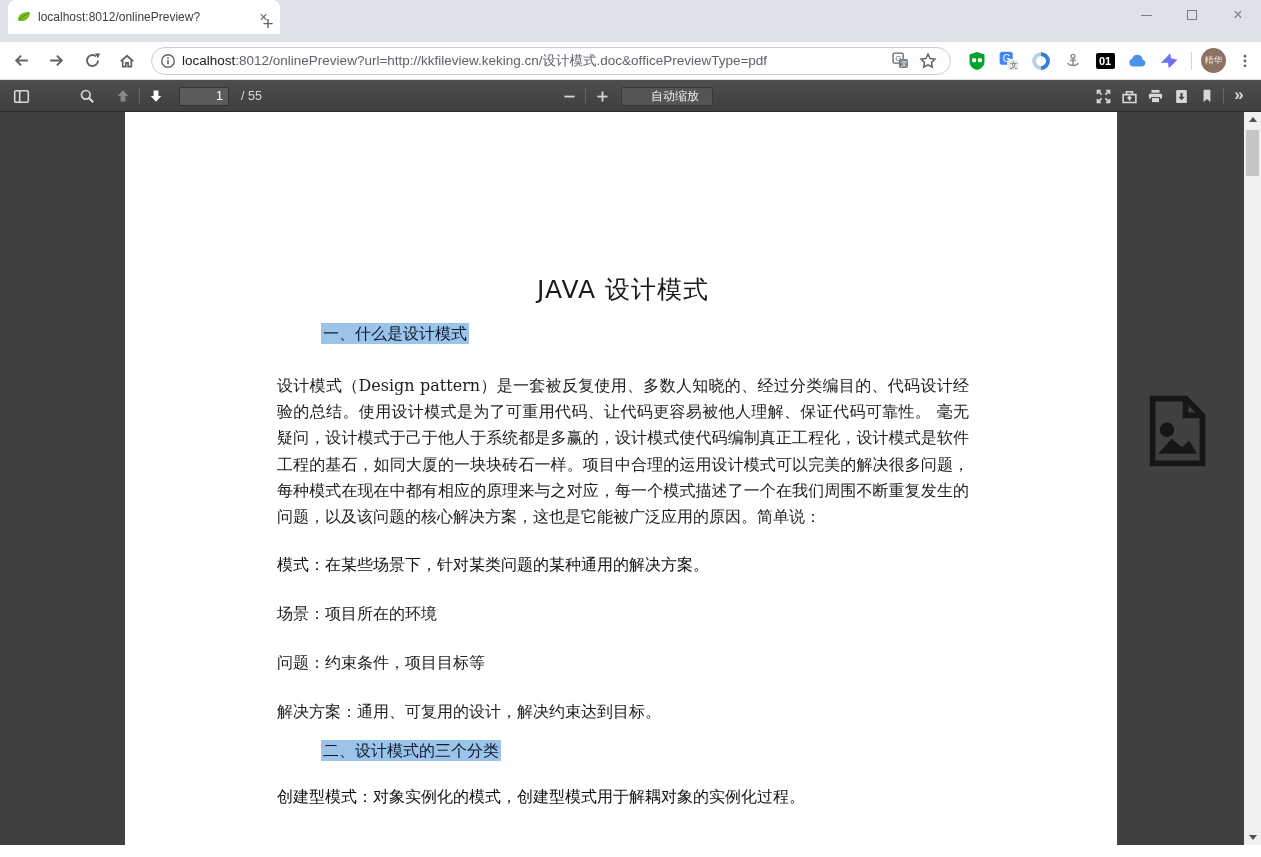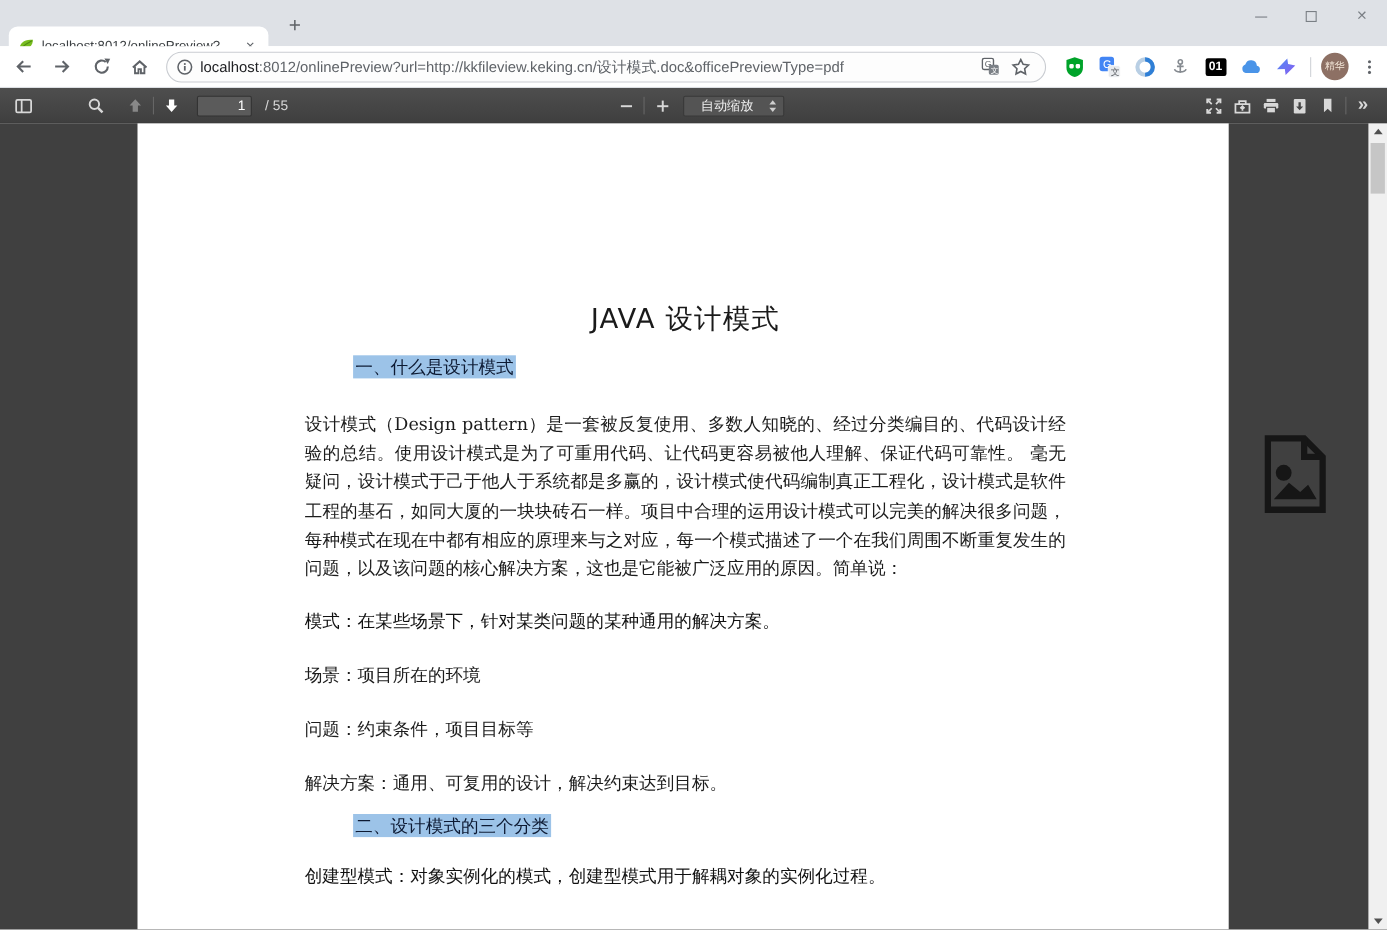--- a/index.html
+++ b/index.html
@@ -2,21 +2,21 @@
 <html><head>
 <meta charset="utf-8">
 <style>
   * { box-sizing: border-box; margin: 0; padding: 0; }
   html,body { width:1261px; height:857px; overflow:hidden; background:#fff;
     font-family:"Liberation Sans", sans-serif; }
   #win { position:relative; width:1261px; height:857px; background:#fff; overflow:hidden; }
 
   
   .tabstrip { position:absolute; left:0; top:0; width:1261px; height:42px; background:#dee1e6; }
-  .tab { position:absolute; left:8px; top:24px; width:236px; height:34px; background:#fff;
+  .tab { position:absolute; left:8px; top:0; width:272px; height:34px; background:#fff;
     border-radius:8px 8px 0 0; display:flex; align-items:center; padding:0 8px; }
   .tab-title { flex:1; font-size:12px; color:#3c4043; white-space:nowrap; overflow:hidden; margin:0 6px; }
   .tab-close { width:17px; height:17px; line-height:16px; text-align:center; color:#5f6368;
     font-size:14px; border-radius:50%; cursor:default; }
   .newtab { position:absolute; left:256px; top:13px; width:24px; height:24px; color:#5f6368;
     font-size:19px; line-height:22px; text-align:center; }
   .winctl { position:absolute; top:0; right:0; height:30px; display:flex; }
   .winctl span { width:46px; height:30px; display:flex; align-items:center; justify-content:center; color:#7a7f85; }
   .ic-min { display:inline-block; width:11px; border-bottom:1.5px solid #7a7f85; }
   .ic-max { display:inline-block; width:10px; height:10px; border:1.2px solid #7a7f85; }
@@ -47,21 +47,21 @@
   .g-center { left:556px; }
   .g-right { right:8px; }
   .tbtn { width:26px; height:25px; display:flex; align-items:center; justify-content:center; border-radius:2px; }
   .tbtn.dis { opacity:.45; }
   .tsep { width:1px; height:16px; background:#666; margin:0 3px; }
   .pageno { width:50px; height:19px; margin-left:10px; background:#5b5b5b; border:1px solid #333;
     border-radius:2px; color:#fff; font-size:12.5px; text-align:right; padding:0 5px;
     font-family:"Liberation Sans",sans-serif; }
   .pagecount { font-size:12.5px; margin-left:12px; color:#d8d8d8; }
   .zoomsel { height:19px; margin-left:6px; background:#545454; border:1px solid #393939; border-radius:2px;
-    display:flex; align-items:center; padding:0 5px 0 10px; min-width:92px; }
+    display:flex; align-items:flex-end; padding:0 5px 0 10px; min-width:92px;flex-direction:column; }
   .zoomsel .lbl { font-size:12px; color:#f0f0f0; flex:1; text-align:center; margin-right:8px; }
   .more { font-size:17px; font-weight:bold; color:#d8d8d8; line-height:1; padding:0 4px 3px 2px; }
 
   
   .viewer { position:absolute; left:0; top:112px; width:1261px; height:733px; background:#404040; overflow:hidden; }
   .sheet { position:absolute; left:125px; top:0; width:992px; height:733px; background:#fff;
     padding:161px 148px 0 152px; color:#141414; }
   .doc-title { text-align:center; font-size:25px; color:#1a1a1a; letter-spacing:1px;
     font-family:"DejaVu Sans",sans-serif; }
   .doc-heading { margin-top:18px; font-size:16px; font-family:"DejaVu Sans",sans-serif; }

